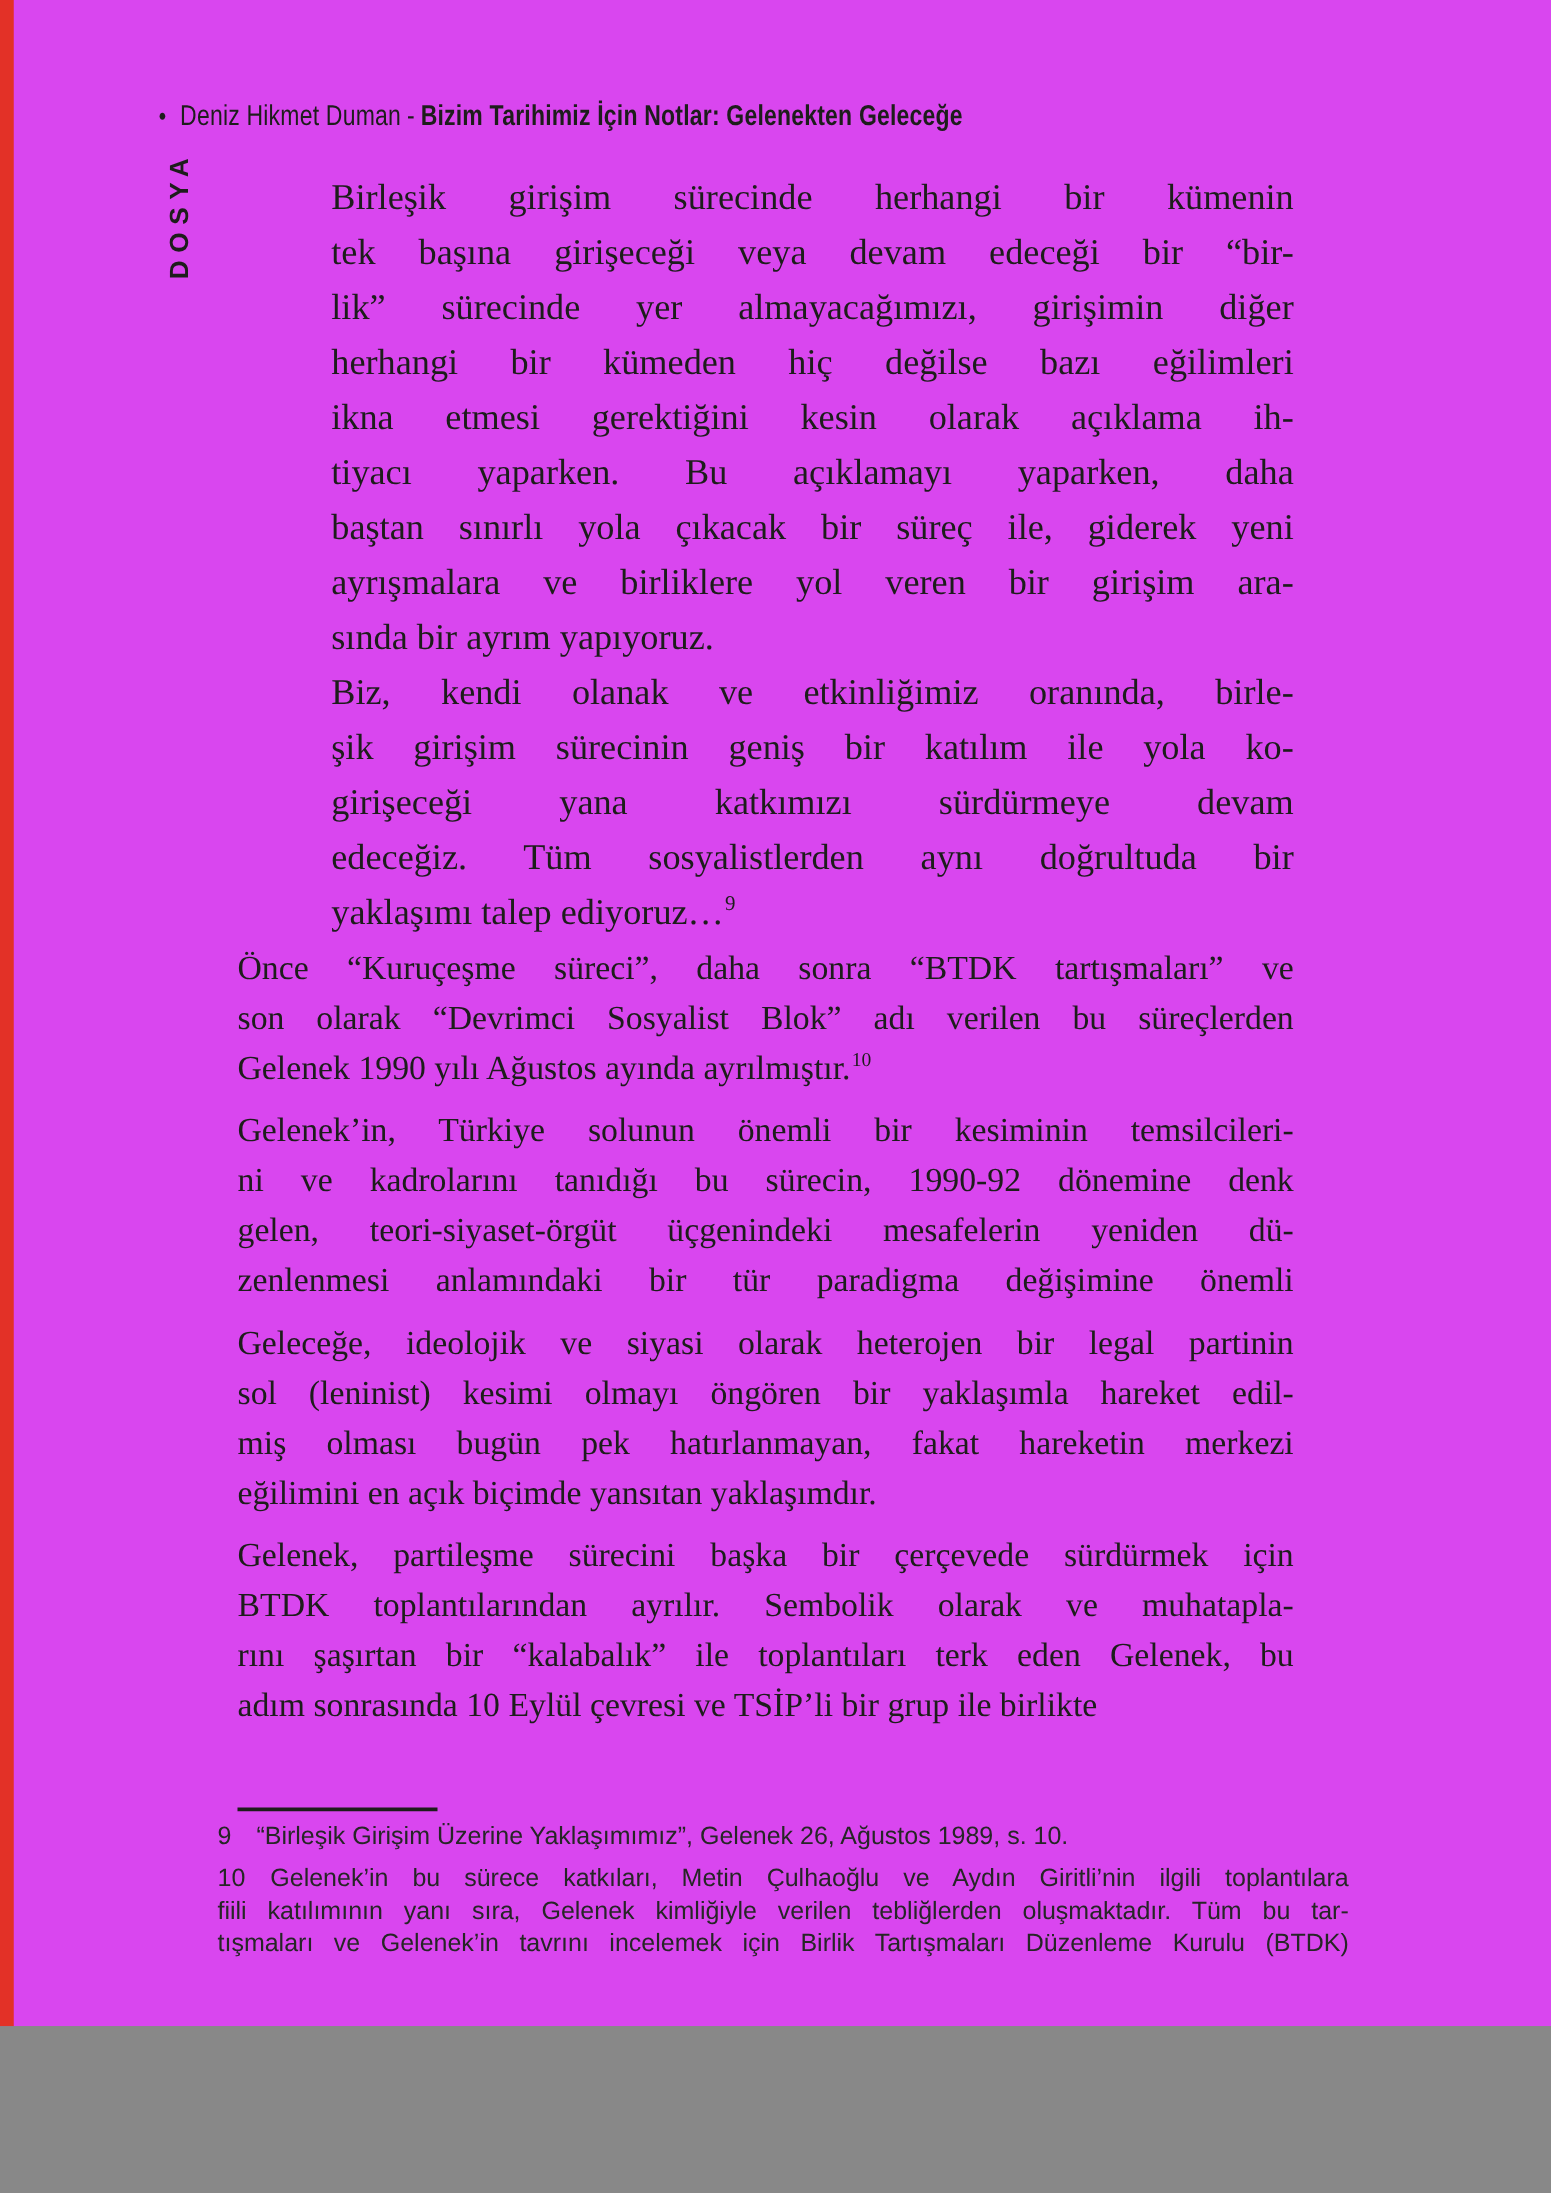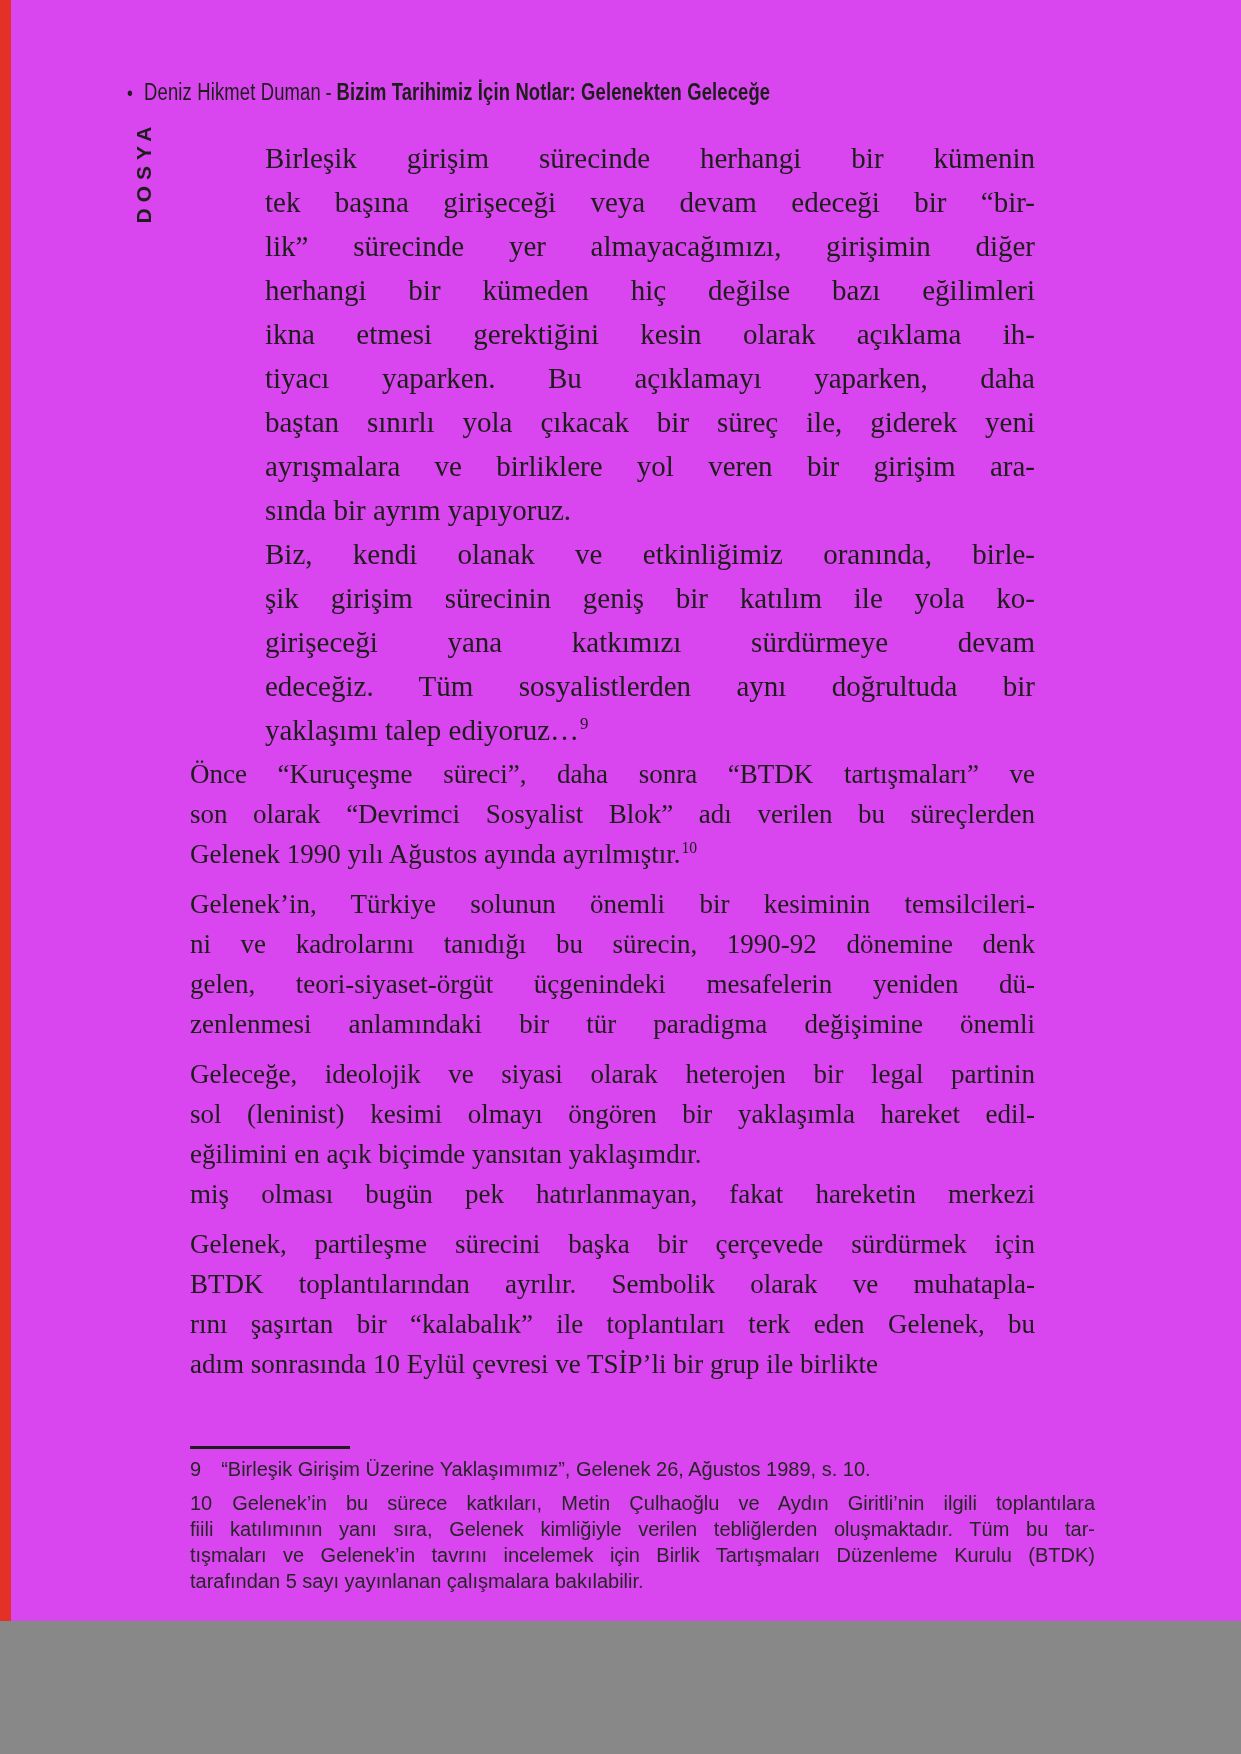--- a/index.html
+++ b/index.html
@@ -45,21 +45,21 @@
   .body-block {
     position:absolute; left:190px; top:754px; width:845px;
     font-size:27px; line-height:40px;
   }
   .body-paragraph { margin:0 0 10px 0; }
   .body-paragraph:last-child { margin-bottom:16px; }
 
   
   .fn-rule { position:absolute; left:190px; top:1446px; width:160px; height:3px; background:#1d1d1b; }
   .footnotes {
-    position:absolute; left:190px; top:1456px; width:905px;
+    position:absolute; left:174px; top:1456px; width:905px;
     font-family:"Liberation Sans", sans-serif; font-size:20px; line-height:26px;
     color:#262626;
   }
   .footnote { margin:0 0 8px 0; }
   .fn-num { padding-right:20px; }
 
   .page-number {
     position:absolute; left:119px; top:1632px;
     font-family:"Liberation Sans", sans-serif; font-weight:700; font-size:35px;
     letter-spacing:1px; color:#1d1d1b;
@@ -107,40 +107,39 @@
       </div>
       <div class="body-paragraph">
         <div class="line">Gelenek’in, Türkiye solunun önemli bir kesiminin temsilcileri-</div>
         <div class="line">ni ve kadrolarını tanıdığı bu sürecin, 1990-92 dönemine denk</div>
         <div class="line">gelen, teori-siyaset-örgüt üçgenindeki mesafelerin yeniden dü-</div>
         <div class="line">zenlenmesi anlamındaki bir tür paradigma değişimine önemli</div>
       </div>
       <div class="body-paragraph">
         <div class="line">Geleceğe, ideolojik ve siyasi olarak heterojen bir legal partinin</div>
         <div class="line">sol (leninist) kesimi olmayı öngören bir yaklaşımla hareket edil-</div>
+        <div class="line">miş olması bugün pek hatırlanmayan, fakat hareketin merkezi</div>
         <div class="line last">eğilimini en açık biçimde yansıtan yaklaşımdır.</div>
-        <div class="line">miş olması bugün pek hatırlanmayan, fakat hareketin merkezi</div>
       </div>
       <div class="body-paragraph">
         <div class="line">Gelenek, partileşme sürecini başka bir çerçevede sürdürmek için</div>
         <div class="line">BTDK toplantılarından ayrılır. Sembolik olarak ve muhatapla-</div>
         <div class="line">rını şaşırtan bir “kalabalık” ile toplantıları terk eden Gelenek, bu</div>
         <div class="line last">adım sonrasında 10 Eylül çevresi ve TSİP’li bir grup ile birlikte</div>
       </div>
     </div>
 
   <div class="fn-rule"></div>
 
   <div class="footnotes">
       <div class="footnote">
         <div class="line last"><span class="fn-num">9</span>“Birleşik Girişim Üzerine Yaklaşımımız”, Gelenek 26, Ağustos 1989, s. 10.</div>
       </div>
       <div class="footnote">
         <div class="line"><span class="fn-num">10</span>Gelenek’in bu sürece katkıları, Metin Çulhaoğlu ve Aydın Giritli’nin ilgili toplantılara</div>
         <div class="line">fiili katılımının yanı sıra, Gelenek kimliğiyle verilen tebliğlerden oluşmaktadır. Tüm bu tar-</div>
         <div class="line">tışmaları ve Gelenek’in tavrını incelemek için Birlik Tartışmaları Düzenleme Kurulu (BTDK)</div>
-        <div class="line last">tarafından 5 sayı yayınlanan çalışmalara bakılabilir.</div>
       </div>
     </div>
 
   <div class="page-number">74</div>
 
 </div>
 
 </body></html>

